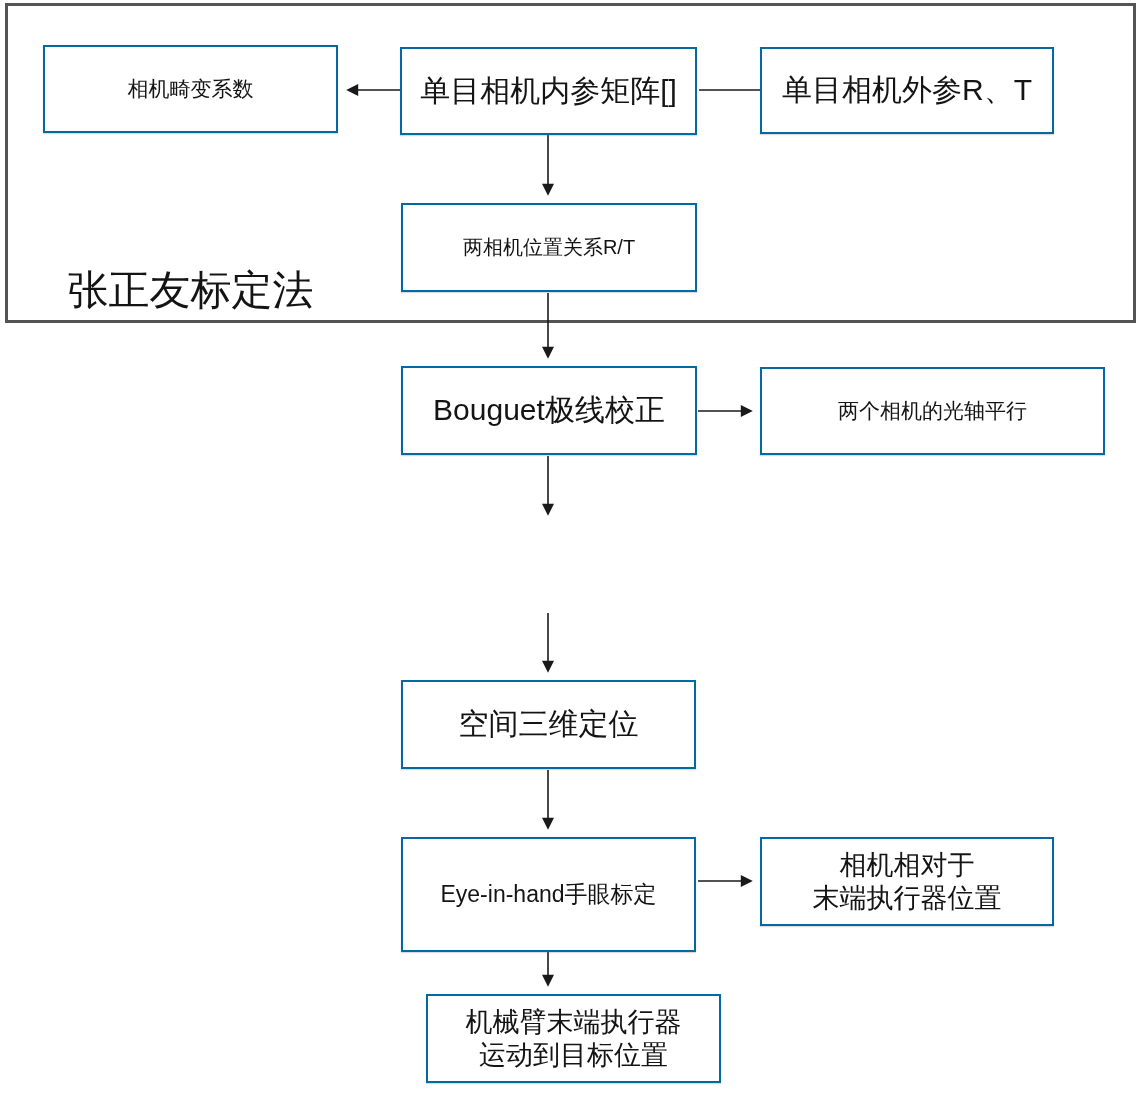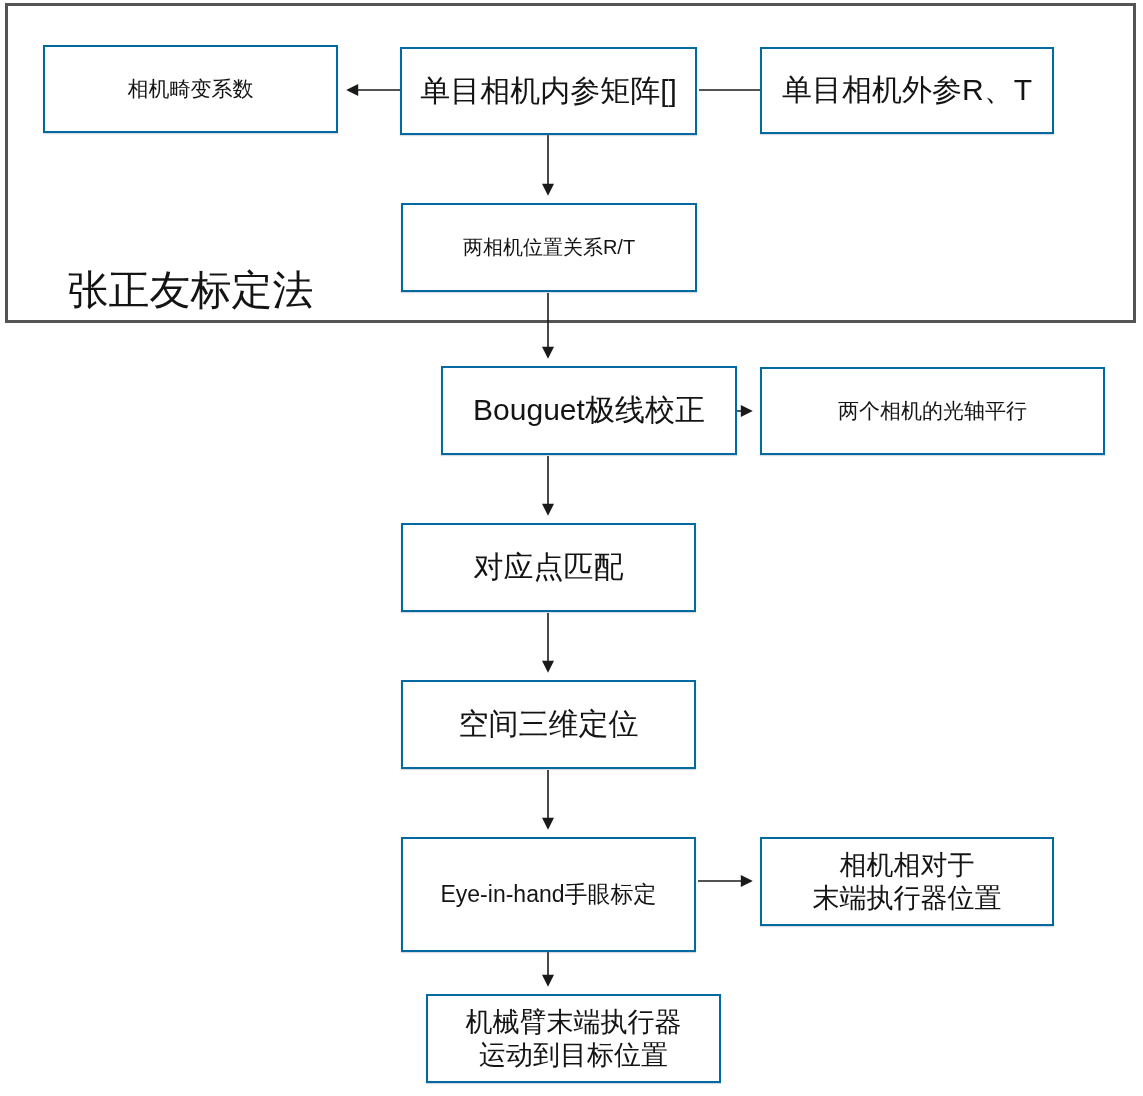--- a/index.html
+++ b/index.html
@@ -44,21 +44,21 @@
     height: 1096px;
     pointer-events: none;
   }
   svg.connectors line { stroke: #1a1a1a; stroke-width: 1.6; }
 
   
   #node-distortion    { left: 43px;  top: 45px;  width: 295px; height: 88px; font-size: 21px; }
   #node-intrinsic     { left: 400px; top: 47px;  width: 297px; height: 88px; font-size: 30px; }
   #node-extrinsic     { left: 760px; top: 47px;  width: 294px; height: 87px; font-size: 30px; }
   #node-relation      { left: 401px; top: 203px; width: 296px; height: 89px; font-size: 20px; }
-  #node-bouguet       { left: 401px; top: 366px; width: 296px; height: 89px; font-size: 30px; margin-left: 40px; }
+  #node-bouguet       { left: 401px; top: 366px; width: 296px; height: 89px; font-size: 30px; }
   #node-optical       { left: 760px; top: 367px; width: 345px; height: 88px; font-size: 21px; }
   #node-matching      { left: 401px; top: 523px; width: 295px; height: 89px; font-size: 30px; }
   #node-spatial       { left: 401px; top: 680px; width: 295px; height: 89px; font-size: 30px; justify-content: center; }
   #node-eyeinhand     { left: 401px; top: 837px; width: 295px; height: 115px; font-size: 23px; }
   #node-endeffector   { left: 760px; top: 837px; width: 294px; height: 89px; font-size: 27px; }
   #node-movetarget    { left: 401px; top: 994px; width: 295px; height: 89px; font-size: 27px; margin-left: 25px; }
 
   #group-zhang  { left: 5px; top: 3px; width: 1131px; height: 320px; }
   #label-zhang  { left: 58px; top: 221px; width: 265px; font-size: 41px; margin-top: 42px; }
 </style>
@@ -105,23 +105,20 @@
   </div>
 
   <div class="node" id="node-bouguet">
     <span>Bouguet极线校正</span>
   </div>
 
   <div class="node" id="node-optical">
     <span>两个相机的光轴平行</span>
   </div>
 
-  <div class="node" id="node-matching">
-    <span>对应点匹配</span>
-  </div>
 
   <div class="node" id="node-spatial">
     <span>空间三维定位</span>
   </div>
 
   <div class="node" id="node-eyeinhand">
     <span>Eye-in-hand手眼标定</span>
   </div>
 
   <div class="node" id="node-endeffector">

